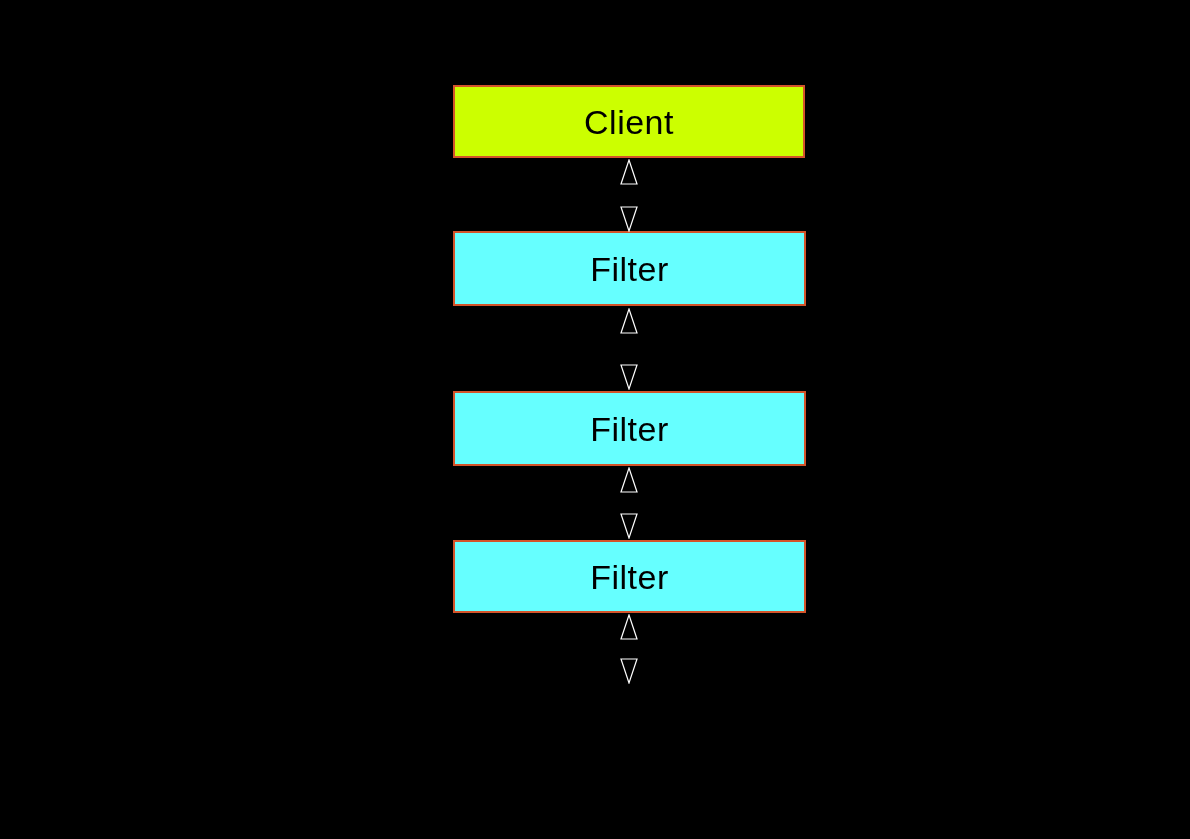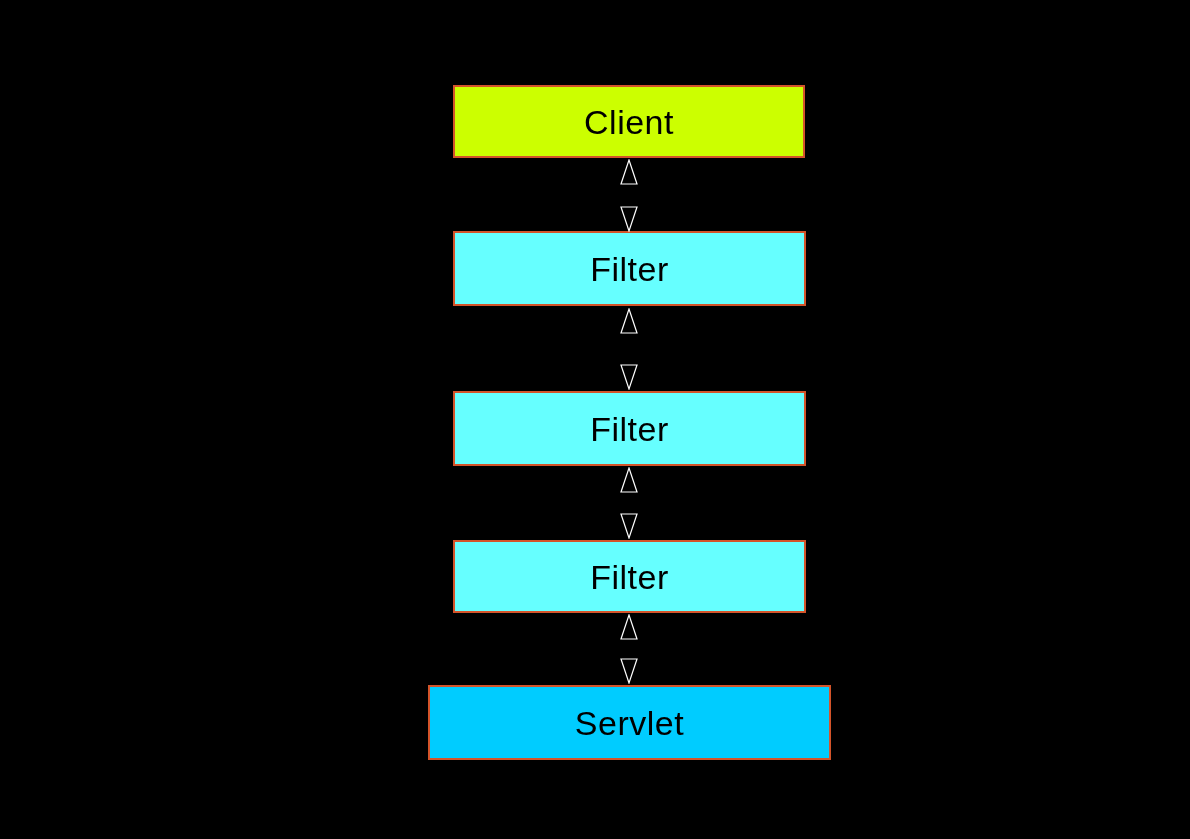--- a/index.html
+++ b/index.html
@@ -68,23 +68,20 @@
   </div>
 
   <div class="node" id="node-filter-2" style="background-color: rgb(102, 255, 255);">
     <span>Filter</span>
   </div>
 
   <div class="node" id="node-filter-3" style="background-color: rgb(102, 255, 255);">
     <span>Filter</span>
   </div>
 
-  <div class="node" id="node-servlet" style="background-color: rgb(0, 204, 255);">
-    <span>Servlet</span>
-  </div>
 
   <div class="arrow" id="arrow-1-up">
     <svg viewBox="0 0 18 26">
         <polygon points="9,1 17,25 1,25" style="stroke: rgb(255, 255, 255);"></polygon>
       </svg>
   </div>
   <div class="arrow" id="arrow-1-down">
     <svg viewBox="0 0 18 26">
         <polygon points="1,1 17,1 9,25" style="stroke: rgb(255, 255, 255);"></polygon>
       </svg>

